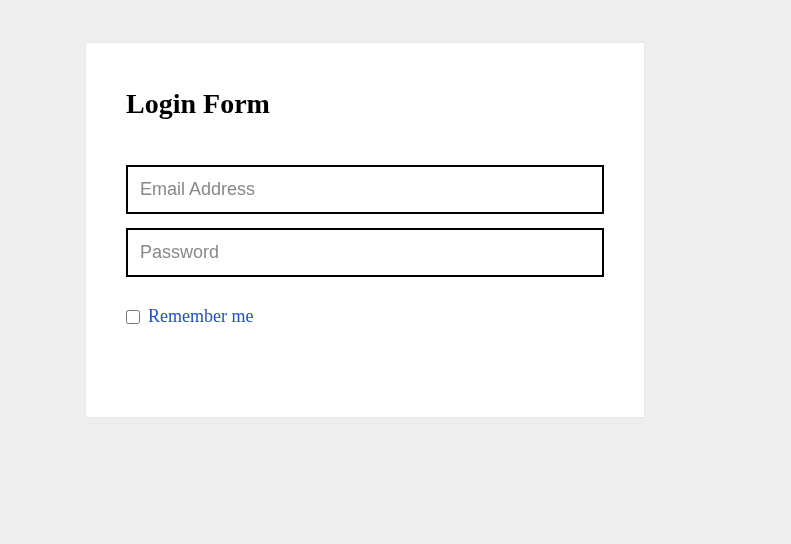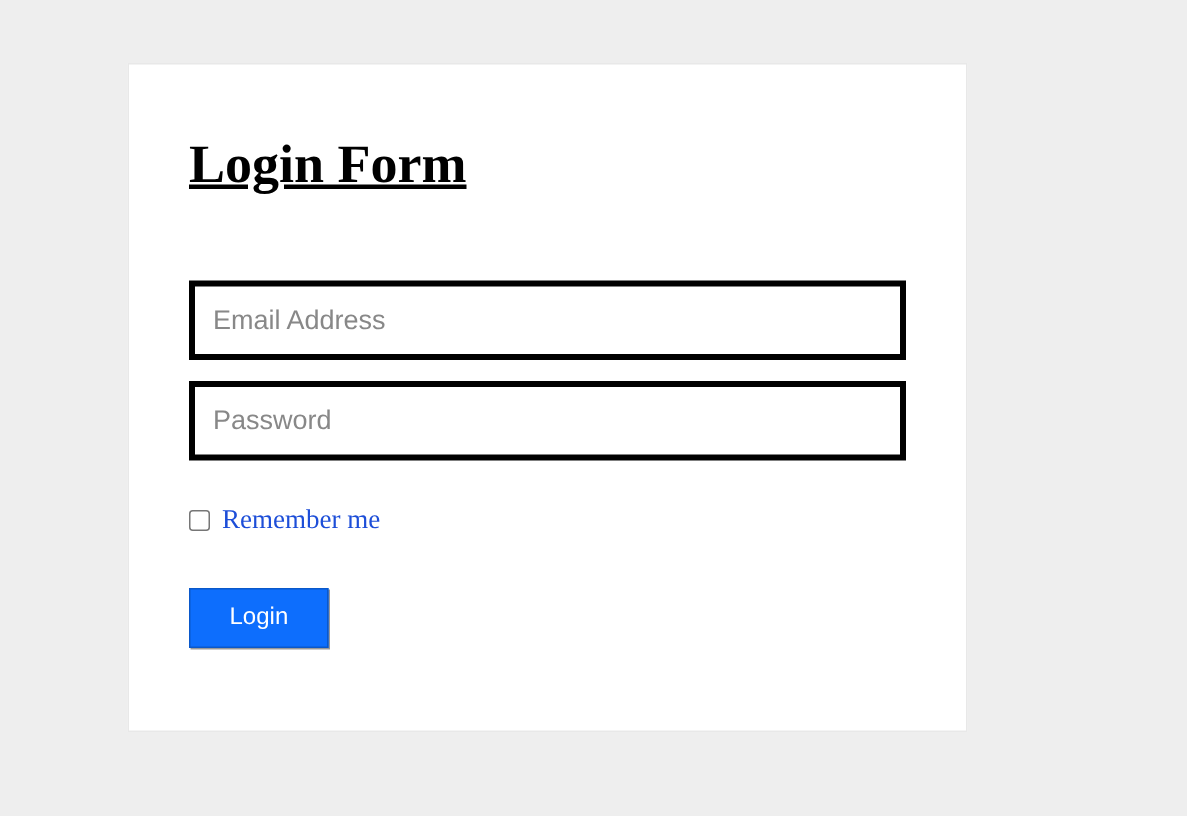--- a/index.html
+++ b/index.html
@@ -15,32 +15,31 @@
       padding-top: 42px;
       padding-left: 85px;
     }
     .card {
       background: #ffffff;
       width: 560px;
       padding: 45px 40px 55px 40px;
       border: 1px solid #e8e8e8;
     }
     .form-title {
-      font-size: 36px;
+      font-size: 28px;
       font-weight: bold;
       color: #000;
-      margin-bottom: 57px;
-      text-decoration: underline;
+      margin-bottom: 45px;
     }
     .input-field {
       width: 100%;
       padding: 12px 12px;
       font-size: 18px;
       font-family: Arial, sans-serif;
-      border: 4px solid #000000;
+      border: 2px solid #000000;
       margin-bottom: 14px;
       color: #333;
     }
     .input-field::placeholder {
       color: #888;
     }
     .remember-row {
       margin-top: 15px;
       margin-bottom: 35px;
       display: flex;
@@ -74,14 +73,13 @@
 
   <input type="text" class="input-field" placeholder="Email Address" style="">
 
   <input type="password" class="input-field" placeholder="Password" style="">
 
   <div class="remember-row">
     <input type="checkbox" class="remember-checkbox" style="">
     <span class="remember-label">Remember me</span>
   </div>
 
-  <button class="login-btn">Login</button>
 </div>
 
 </body></html>

